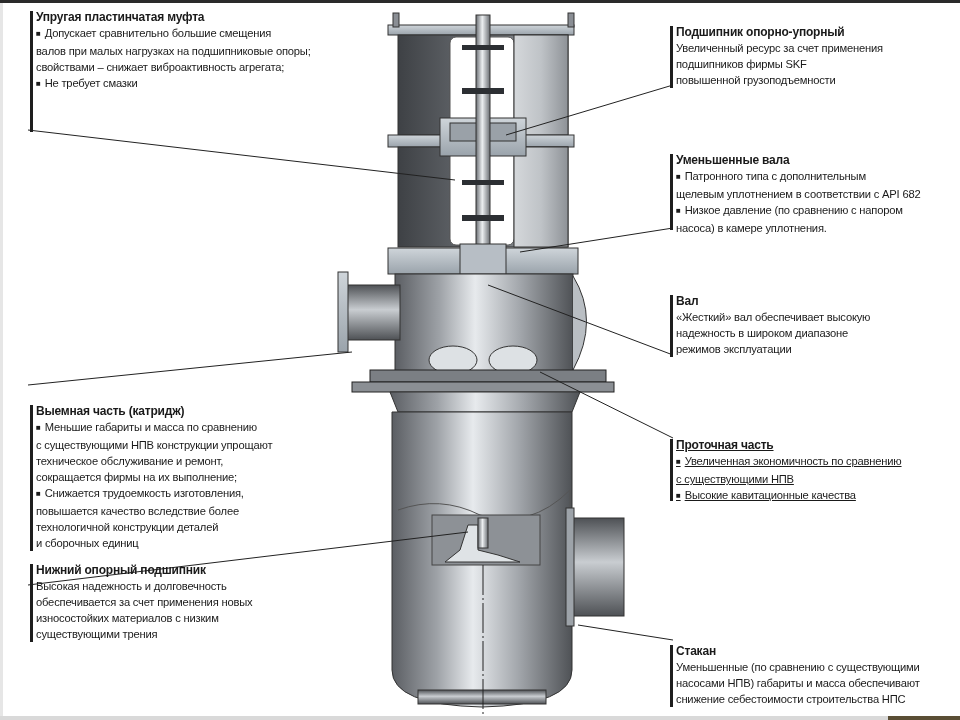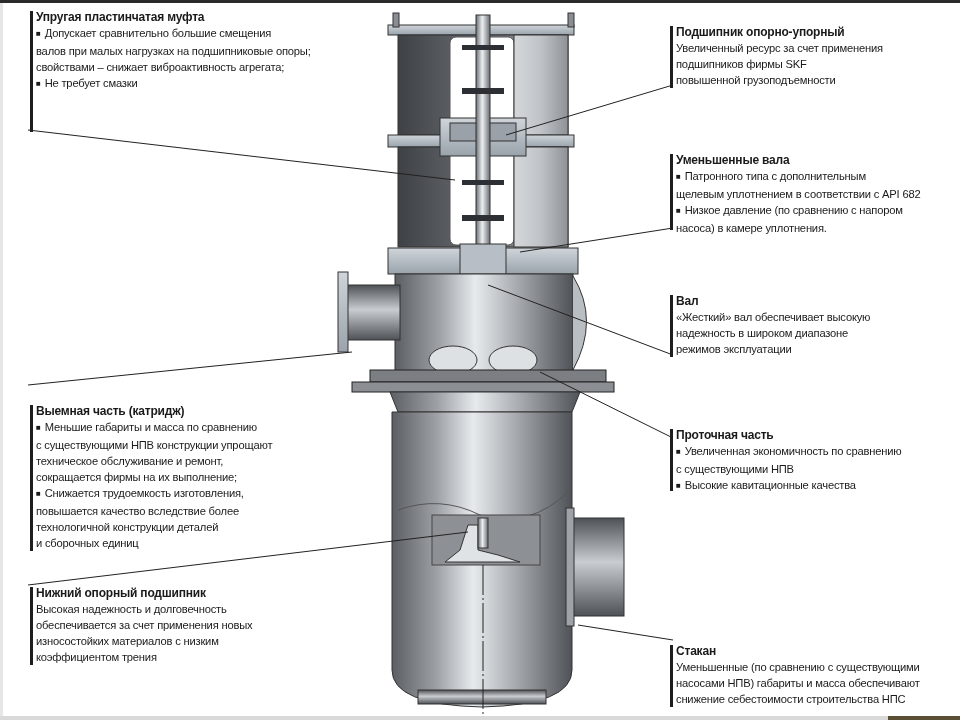--- a/index.html
+++ b/index.html
@@ -187,38 +187,38 @@
       <div class="line">с существующими НПВ конструкции упрощают</div>
       <div class="line">техническое обслуживание и ремонт,</div>
       <div class="line">сокращается фирмы на их выполнение;</div>
       <div class="line bullet">Снижается трудоемкость изготовления,</div>
       <div class="line">повышается качество вследствие более</div>
       <div class="line">технологичной конструкции деталей</div>
       <div class="line">и сборочных единиц</div>
     </div>
 </div>
 
-<div class="callout" style="left:676px; top:427px;">
+<div class="callout" style="left:676px; top:437px;text-decoration:underline;">
   <div class="bar" style="height:62px;"></div>
   <div class="title">Проточная часть</div>
   <div>
       <div class="line bullet">Увеличенная экономичность по сравнению</div>
       <div class="line">с существующими НПВ</div>
       <div class="line bullet">Высокие кавитационные качества</div>
     </div>
 </div>
 
-<div class="callout" style="left:36px; top:585px;">
+<div class="callout" style="left:36px; top:562px;">
   <div class="bar" style="height:78px;"></div>
   <div class="title">Нижний опорный подшипник</div>
   <div>
       <div class="line">Высокая надежность и долговечность</div>
       <div class="line">обеспечивается за счет применения новых</div>
       <div class="line">износостойких материалов с низким</div>
-      <div class="line">коэффициентом трения</div>
+      <div class="line">существующими трения</div>
     </div>
 </div>
 
 <div class="callout" style="left:676px; top:643px;">
   <div class="bar" style="height:62px;"></div>
   <div class="title">Стакан</div>
   <div>
       <div class="line">Уменьшенные (по сравнению с существующими</div>
       <div class="line">насосами НПВ) габариты и масса обеспечивают</div>
       <div class="line">снижение себестоимости строительства НПС</div>

